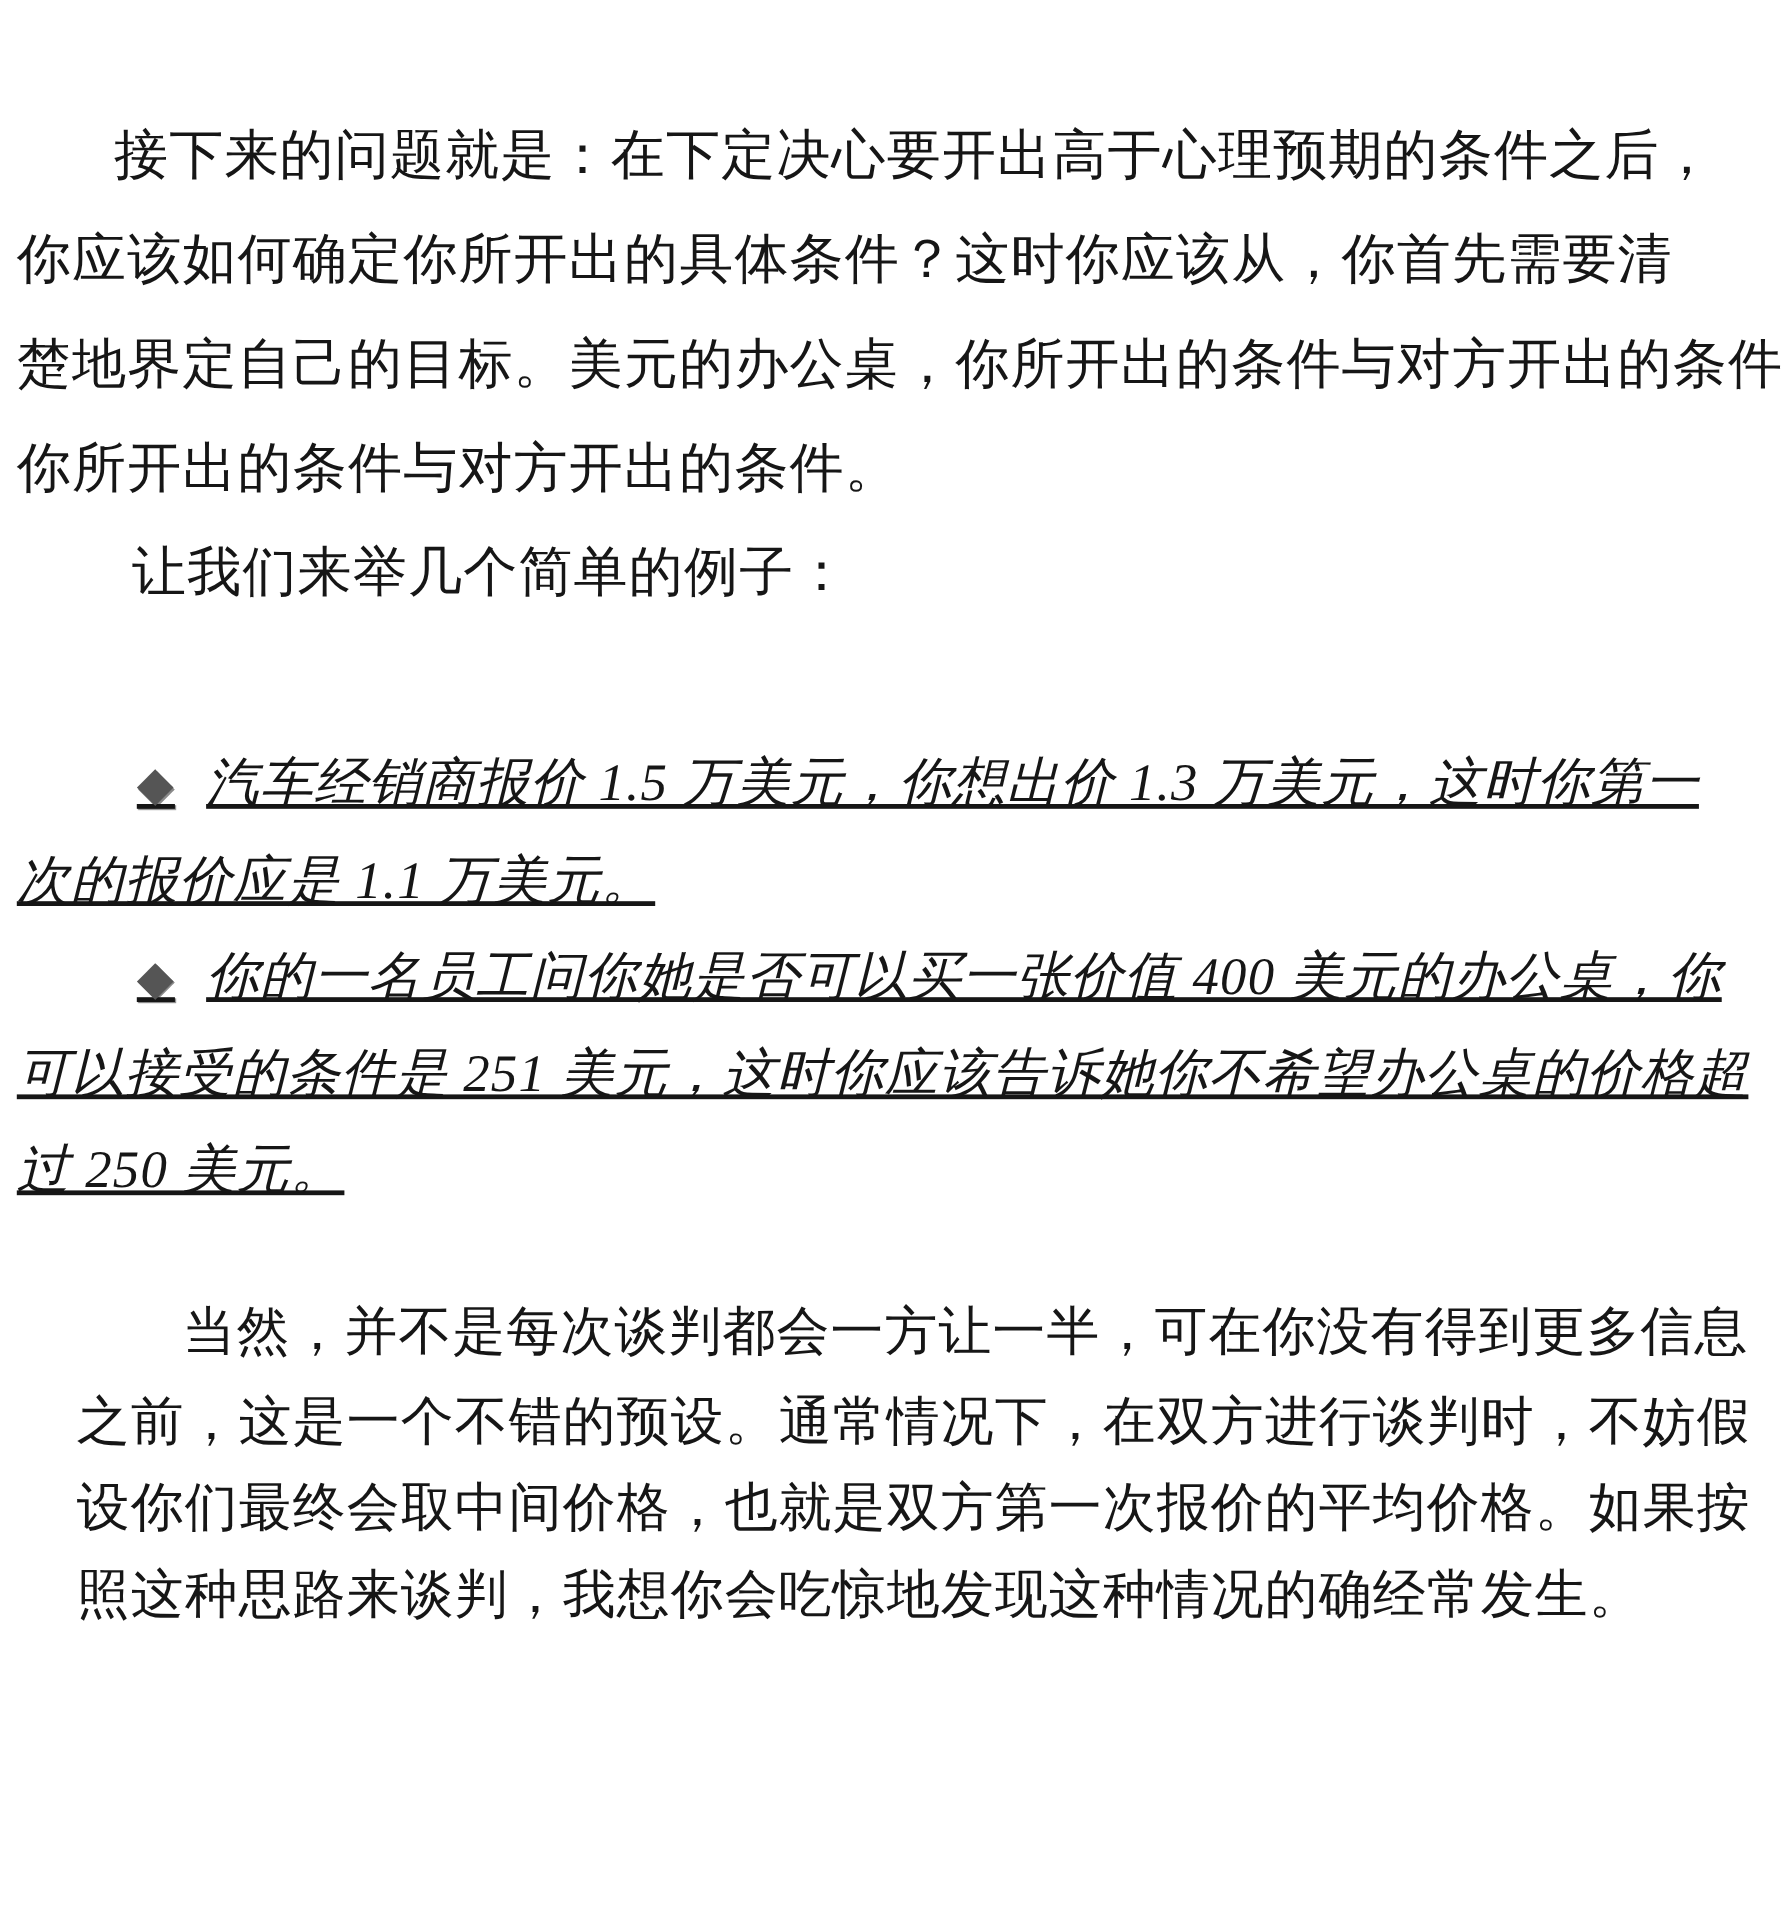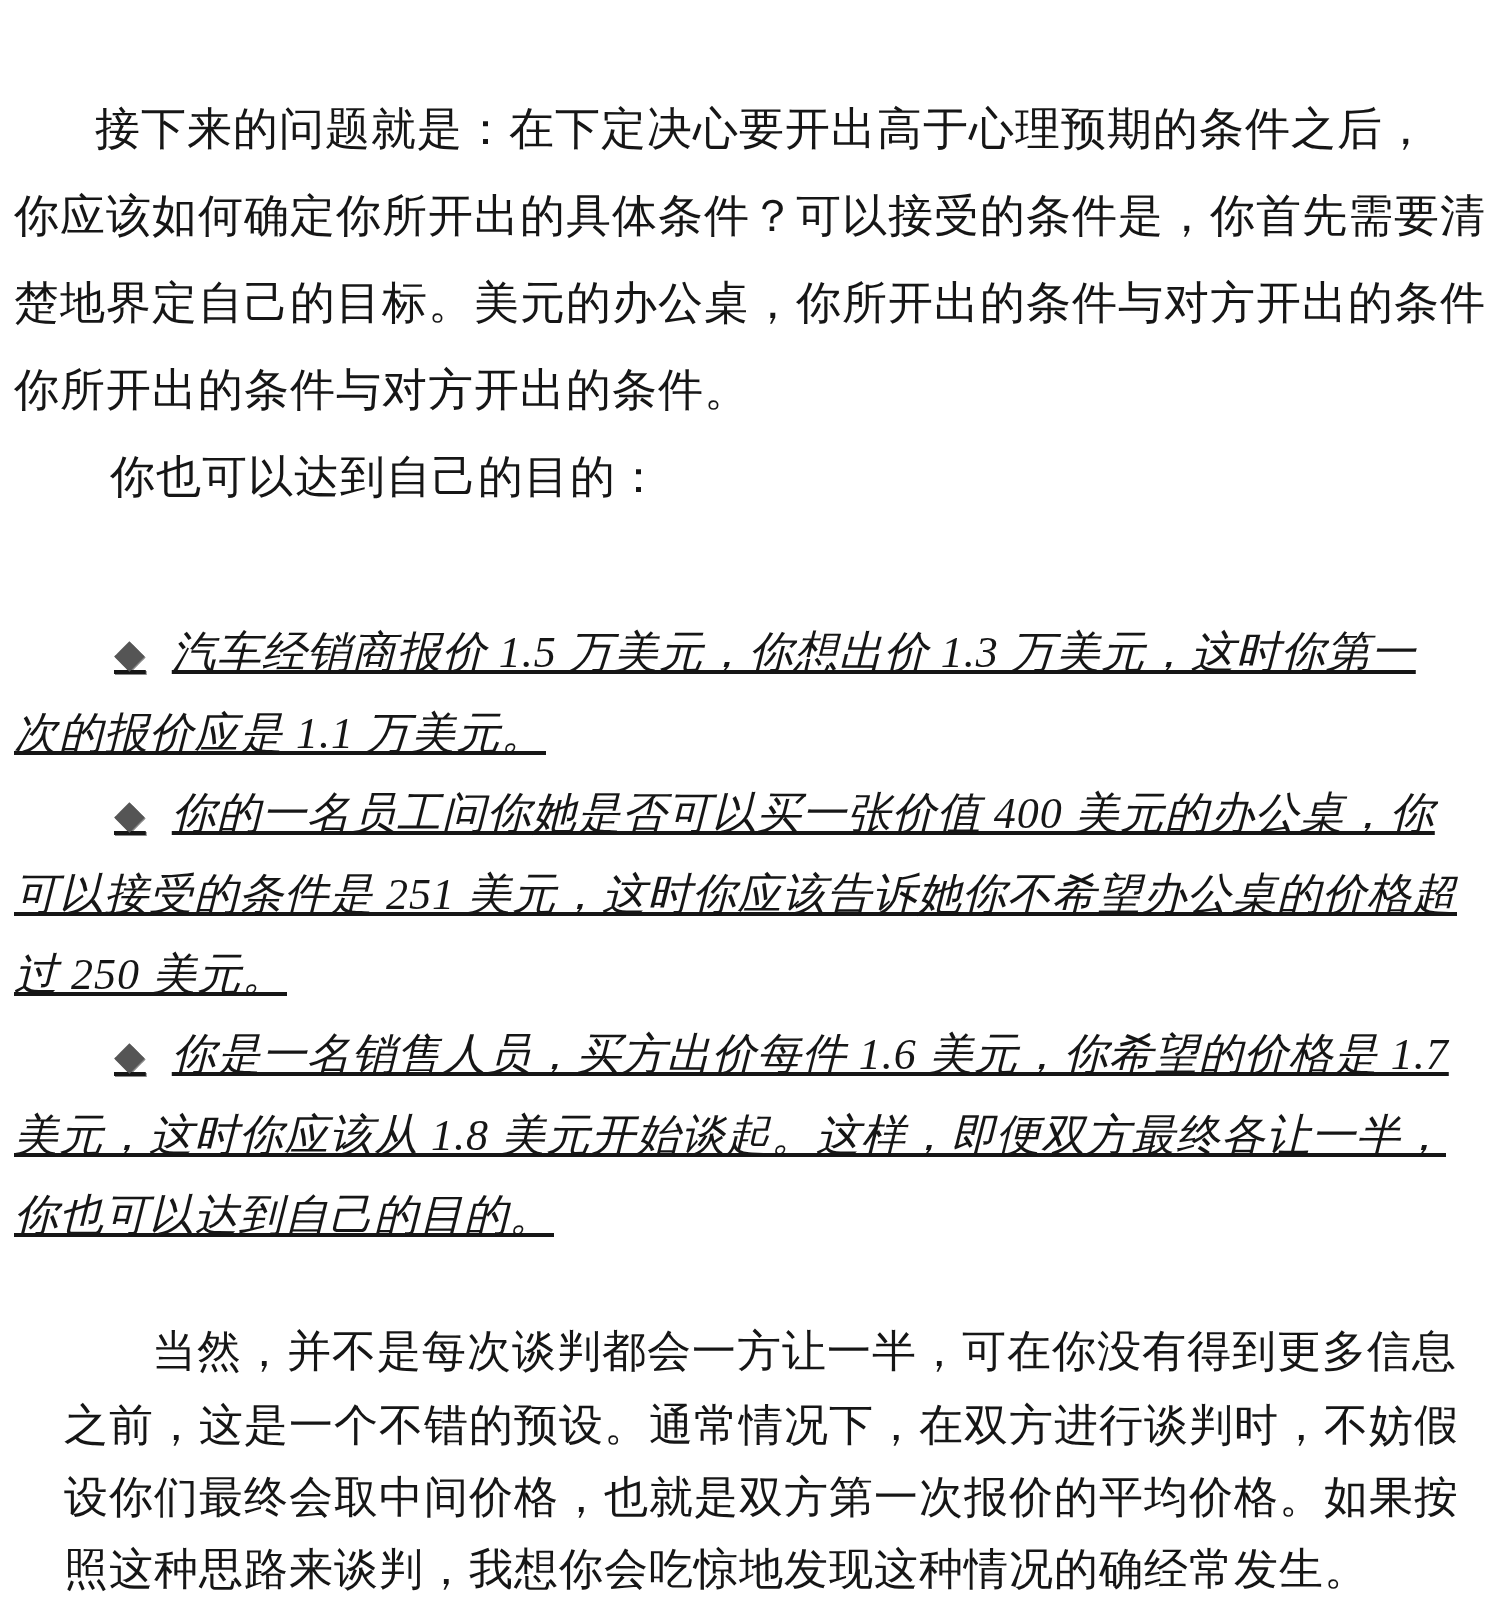--- a/index.html
+++ b/index.html
@@ -60,47 +60,42 @@
   }
   .indent-p3 { padding-left: 88px; font-family: Liberation Mono, monospace; }
 </style>
 </head>
 <body>
 
 <div class="page">
 
   <div class="para song">
     <div class="line indent-p1">接下来的问题就是：在下定决心要开出高于心理预期的条件之后，</div>
-    <div class="line">你应该如何确定你所开出的具体条件？可以接受的条件是，你首先需要清</div>
+    <div class="line">你应该如何确定你所开出的具体条件？这时你应该从，你首先需要清</div>
     <div class="line">楚地界定自己的目标。美元的办公桌，你所开出的条件与对方开出的条件</div>
     <div class="line">你所开出的条件与对方开出的条件。</div>
   </div>
 
   <div class="para song">
-    <div class="line indent-p2">你也可以达到自己的目的：</div>
+    <div class="line indent-p2">让我们来举几个简单的例子：</div>
   </div>
 
   <div class="bullet-list">
 
     <div class="para bullet-item">
       <div class="line bullet-first"><span class="bullet-mark">◆</span><span>汽车经销商报价 1.5 万美元，你想出价 1.3 万美元，这时你第一</span></div>
       <div class="line">次的报价应是 1.1 万美元。</div>
     </div>
 
     <div class="para bullet-item">
       <div class="line bullet-first"><span class="bullet-mark">◆</span><span>你的一名员工问你她是否可以买一张价值 400 美元的办公桌，你</span></div>
       <div class="line">可以接受的条件是 251 美元，这时你应该告诉她你不希望办公桌的价格超</div>
       <div class="line">过 250 美元。</div>
     </div>
 
-    <div class="para bullet-item">
-      <div class="line bullet-first"><span class="bullet-mark">◆</span><span>你是一名销售人员，买方出价每件 1.6 美元，你希望的价格是 1.7</span></div>
-      <div class="line">美元，这时你应该从 1.8 美元开始谈起。这样，即便双方最终各让一半，</div>
-      <div class="line">你也可以达到自己的目的。</div>
-    </div>
 
   </div>
 
   <div class="para closing">
     <div class="line indent-p3">当然，并不是每次谈判都会一方让一半，可在你没有得到更多信息</div>
     <div class="line">之前，这是一个不错的预设。通常情况下，在双方进行谈判时，不妨假</div>
     <div class="line">设你们最终会取中间价格，也就是双方第一次报价的平均价格。如果按</div>
     <div class="line">照这种思路来谈判，我想你会吃惊地发现这种情况的确经常发生。</div>
   </div>
 

